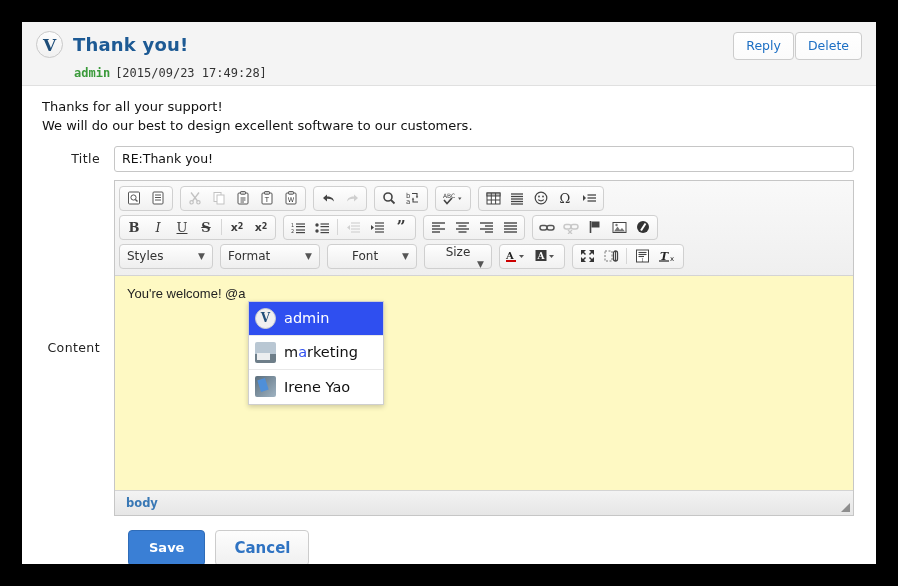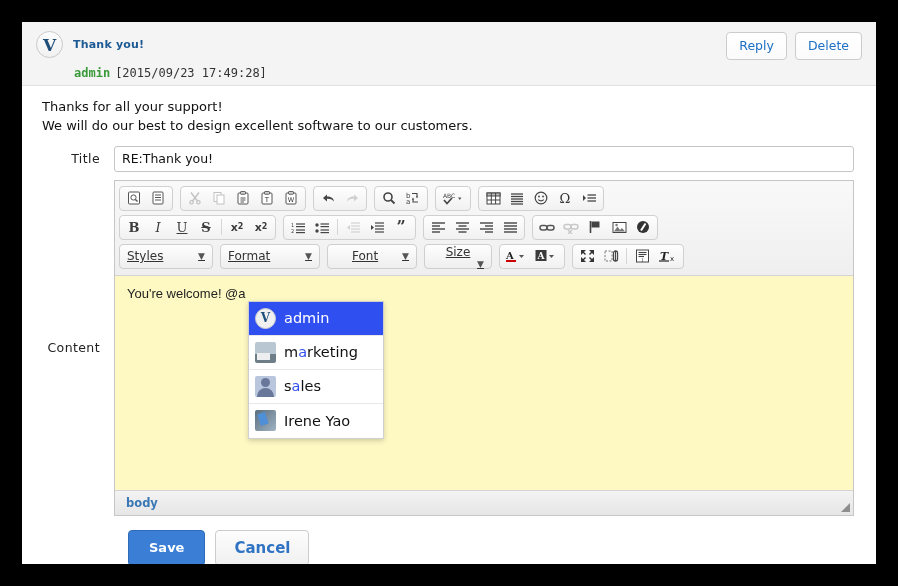--- a/index.html
+++ b/index.html
@@ -32,25 +32,25 @@
     background: linear-gradient(#fdfdfd,#f0f0f0);
     border: 1px solid #c9c9c9;
     display: flex; align-items: center; justify-content: center;
     color: #1f4e79; font-weight: bold; font-size: 17px;
     font-family: "DejaVu Serif", serif;
     flex: 0 0 auto;
   }
   .msg-title {
     margin-left: 10px;
     color: #1d5a94;
-    font-size: 11px;
+    font-size: 18px;
     font-weight: bold;
     letter-spacing: .2px;
   }
-  .head-btns { position: absolute; right: 14px; top: 10px; display: flex; gap: 8px; align-items: center; }
+  .head-btns { position: absolute; right: 14px; top: 10px; display: flex; gap: 1px; align-items: center; }
   .hbtn {
     background: linear-gradient(#ffffff,#fbfbfb);
     border: 1px solid #cccccc;
     border-radius: 4px;
     color: #1c6fc4;
     font-size: 12.5px;
     padding: 5px 12px 6px 12px;
     cursor: pointer;
     font-family: "DejaVu Sans", sans-serif;
   }
@@ -124,21 +124,21 @@
   .tbtn svg { display:block; }
   .tsep { width:1px; height:16px; background:#d6d6d6; margin:0 3px; }
   .tdrop {
     display: flex; align-items: center; justify-content: space-between;
     background: linear-gradient(#fefefe,#eeeeee);
     border: 1px solid #cfcfcf;
     border-radius: 4px;
     height: 25px;
     margin-right: 7px;
     padding: 0 7px;
-    font-size: 12px; color: #333; cursor: pointer; text-decoration: underline;
+    font-size: 12px; color: #333; cursor: pointer;
   }
   .tdrop .caret { margin-left: 14px; color:#555; font-size:9px; }
   .tdrop.styles { width: 94px; }
   .tdrop.format { width: 100px; }
   .tdrop.font { width: 90px; padding-left: 24px; }
   .tdrop.size { width: 68px; flex-direction: column; }
   .tdrop .caret { margin-left: auto; }
 
   
   .edit-area {
@@ -654,24 +654,20 @@
           <div class="ac-item sel">
             <span class="ac-av av-admin">V</span>
             <span class="ac-name"><span class="hl">a</span><span>dmin</span></span>
           </div>
 
           <div class="ac-item">
             <span class="ac-av av-marketing"></span>
             <span class="ac-name"><span>m</span><span class="hl">a</span><span>rketing</span></span>
           </div>
 
-          <div class="ac-item">
-            <span class="ac-av av-sales"></span>
-            <span class="ac-name"><span>s</span><span class="hl">a</span><span>les</span></span>
-          </div>
 
           <div class="ac-item">
             <span class="ac-av av-irene"></span>
             <span class="ac-name"><span>Irene Y</span><span>a</span><span>o</span></span>
           </div>
 
         </div>
       </div>
 
       <div class="edit-status">

